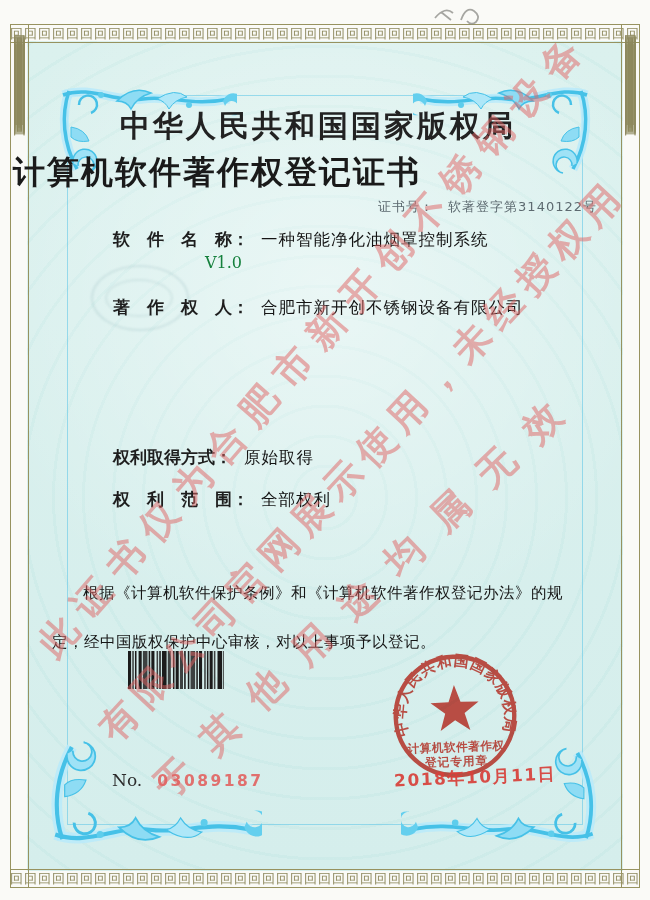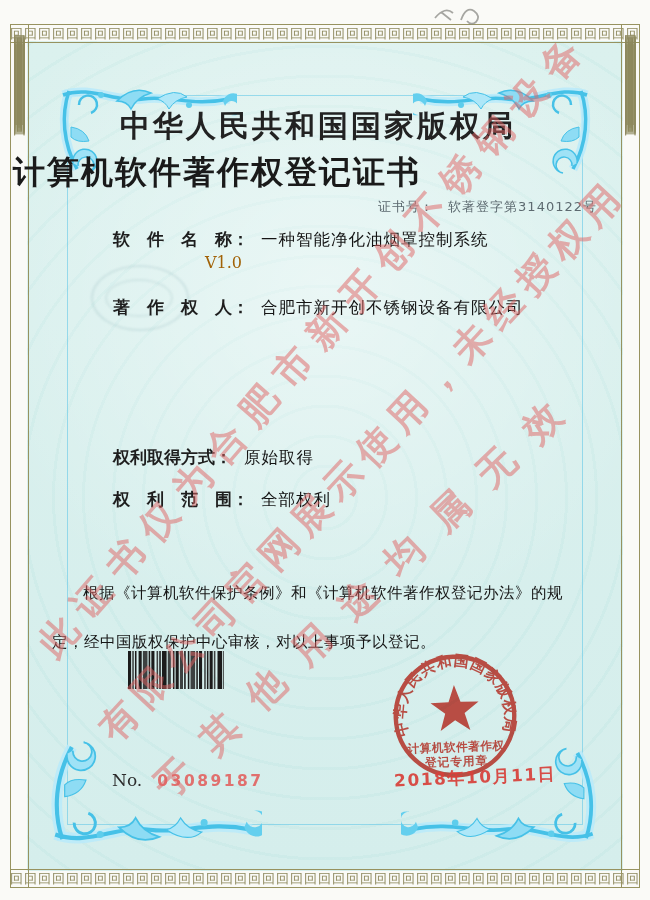--- a/index.html
+++ b/index.html
@@ -40,21 +40,21 @@
   .authority{left:13px;width:610px;top:106px;text-align:center;font-size:30px;font-weight:700;
              letter-spacing:3px;color:#222;}
   .cert-title{left:13px;width:610px;top:151px;font-size:32px;font-weight:700;
              letter-spacing:2px;color:#1a1a1a;}
   .cert-no{right:53px;top:198px;font-size:13px;color:#5d6a70;letter-spacing:1px;}
 
   .row{position:absolute;left:75px;z-index:3;white-space:nowrap;margin-left:38px;}
   .lbl{font-size:17px;font-weight:600;color:#1e1e1e;font-family:"DejaVu Serif","Liberation Serif",serif;}
   .val{font-size:16.5px;color:#141414;letter-spacing:1px;margin-left:12px;
        font-family:"DejaVu Serif","Liberation Serif",serif;}
-  .val2{position:absolute;left:205px;top:253px;font-size:16px;color:#a16207;z-index:3;
+  .val2{position:absolute;left:205px;top:253px;font-size:16px;color:#15803d;z-index:3;
        font-family:"DejaVu Serif","Liberation Serif",serif;}
 
   .statement{position:absolute;left:52px;width:522px;top:570px;z-index:3;font-size:15.5px;
        line-height:49px;color:#161616;text-indent:2em;letter-spacing:.5px;
        font-family:Liberation Mono, monospace;}
 
   .serial{position:absolute;left:112px;top:744px;z-index:3;white-space:nowrap;margin-top:26px;}
   .serial .no-label{font-size:17px;color:#2c2c2c;font-family:"DejaVu Serif",serif;}
   .serial .no-value{font-size:15.5px;color:#e0706e;letter-spacing:2.5px;margin-left:10px;font-weight:600;}
 

